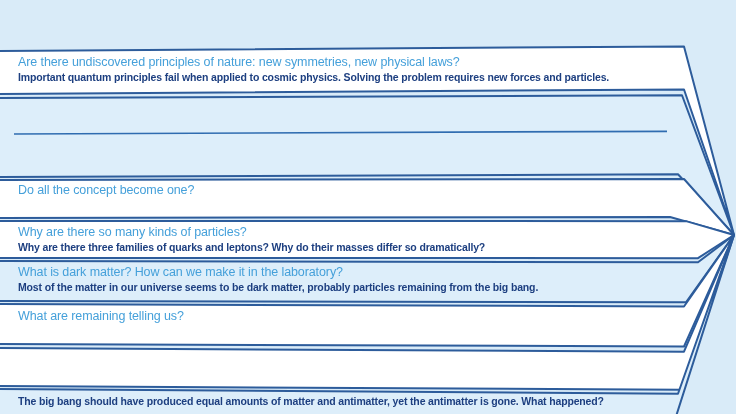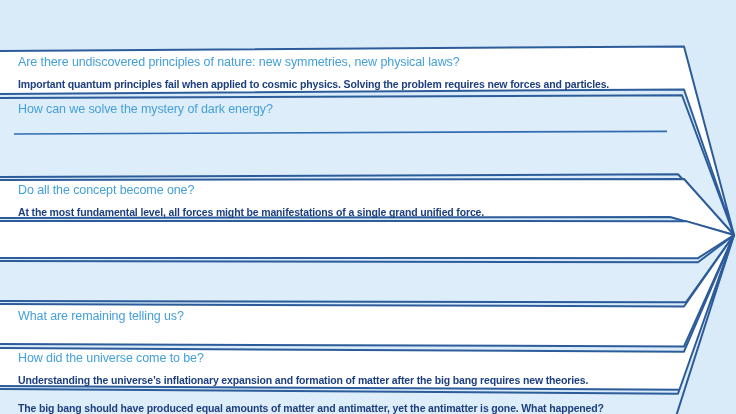--- a/index.html
+++ b/index.html
@@ -11,21 +11,21 @@
   }
   .fan-svg { position:absolute; left:0; top:0; }
   polygon.ribbon { stroke:var(--outline,#2d5c9b); stroke-width:2; stroke-linejoin:round; }
   line.rule { stroke:var(--divider,#2f6cb0); stroke-width:1.7; }
   .q { position:absolute; left:18px; width:706px; }
   .q-title {
     font-size:12.5px; line-height:12.5px; letter-spacing:-0.1px;
     color:var(--title-text,#45a0da); white-space:nowrap;
   }
   .q-sub {
-    font-size:10.5px; line-height:11px; margin-top:10px; letter-spacing:-0.15px;
+    font-size:10.5px; line-height:11px; margin-top:3px; letter-spacing:-0.15px;
     font-weight:bold; color:var(--subtitle-text,#1d3f80); white-space:nowrap;
   }
 </style>
 </head>
 <body>
 
 <div class="stage">
 
   <svg class="fan-svg" width="736" height="414" viewBox="0 0 736 414">
     <polygon class="ribbon" points="-3,51 684,46.45 734,235 684,89.45 -3,94" fill="#ffffff"></polygon>
@@ -38,37 +38,39 @@
     <polygon class="ribbon" points="-3,389 678,393.718 734,235 674,422.718 -3,418" fill="#ddeefa"></polygon>
     <line class="rule" x1="14" y1="134" x2="667" y2="131.3"></line>
   </svg>
 
   <div class="q" style="top:56px">
     <div class="q-title">Are there undiscovered principles of nature: new symmetries, new physical laws?</div>
     <div class="q-sub">Important quantum principles fail when applied to cosmic physics. Solving the problem requires new forces and particles.</div>
   </div>
 
   <div class="q" style="top:103px">
-    <div class="q-title">How can we solve the mystery of dark energy?</div>
   </div>
 
 
   <div class="q" style="top:184px">
     <div class="q-title">Do all the concept become one?</div>
-    <div class="q-sub">At the most fundamental level, all forces might be manifestations of a single grand unified force.</div>
   </div>
 
+  <div class="q" style="top:226px">
+    <div class="q-title">Why are there so many kinds of particles?</div>
+    <div class="q-sub">Why are there three families of quarks and leptons? Why do their masses differ so dramatically?</div>
+  </div>
 
+  <div class="q" style="top:266px">
+    <div class="q-title">What is dark matter? How can we make it in the laboratory?</div>
+    <div class="q-sub">Most of the matter in our universe seems to be dark matter, probably particles remaining from the big bang.</div>
+  </div>
 
   <div class="q" style="top:310px">
     <div class="q-title">What are remaining telling us?</div>
   </div>
 
-  <div class="q" style="top:352px">
-    <div class="q-title">How did the universe come to be?</div>
-    <div class="q-sub">Understanding the universe’s inflationary expansion and formation of matter after the big bang requires new theories.</div>
-  </div>
 
   <div class="q" style="top:393px">
     <div class="q-sub">The big bang should have produced equal amounts of matter and antimatter, yet the antimatter is gone. What happened?</div>
   </div>
 
 </div>
 
 </body></html>

